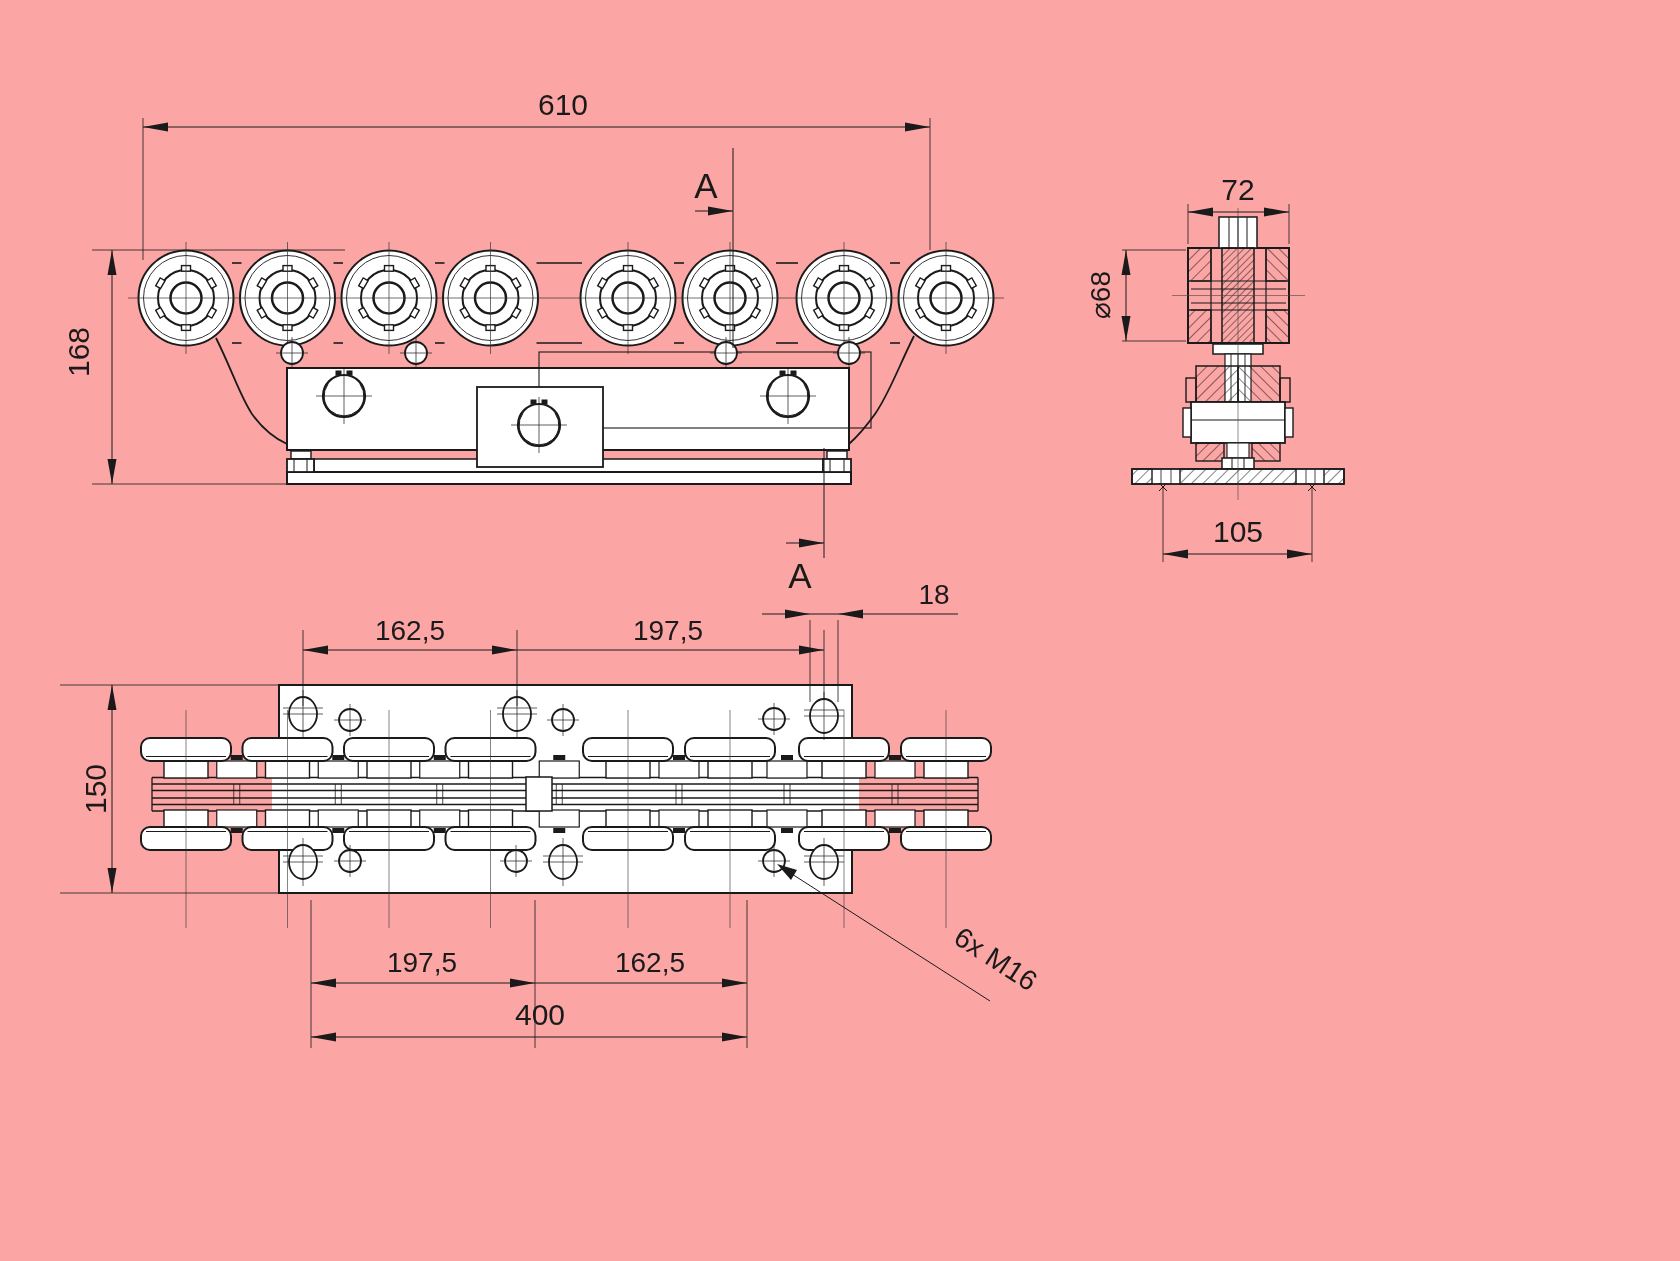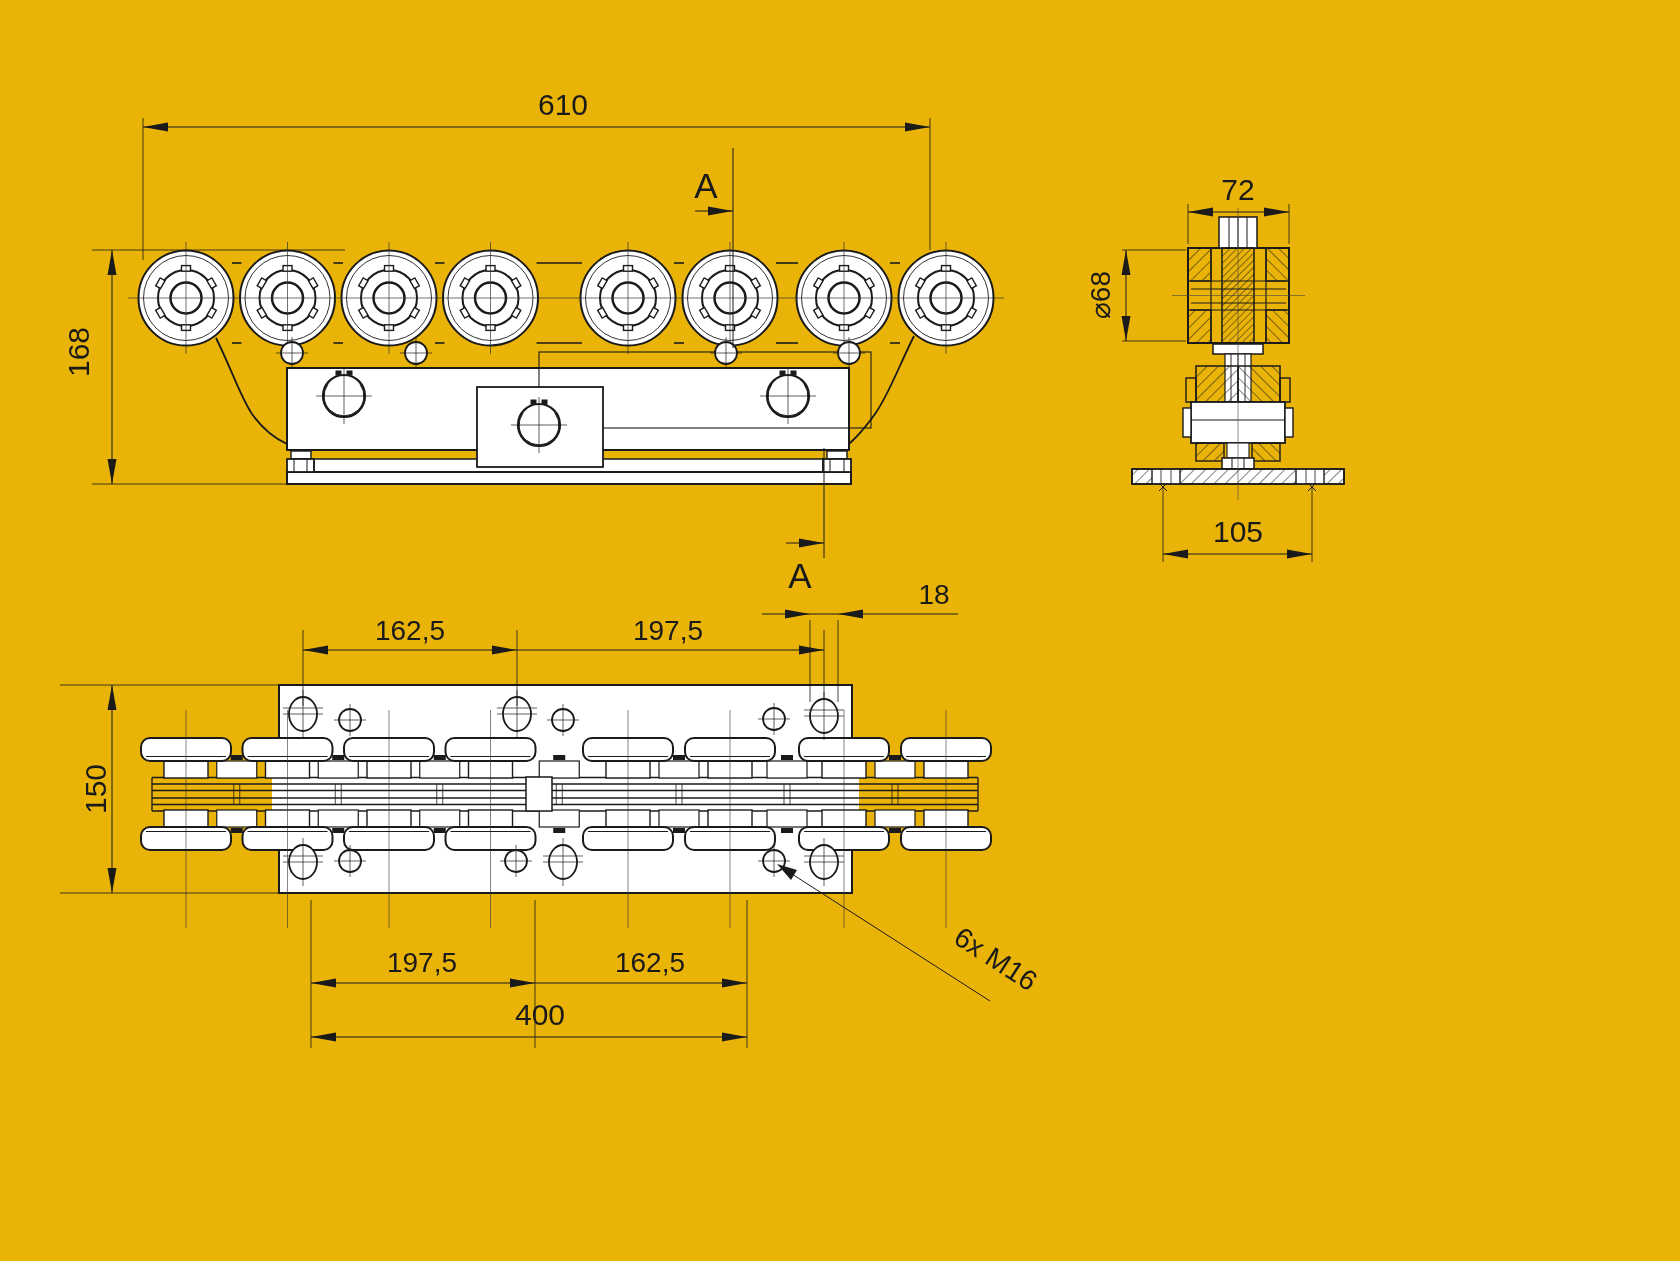--- a/index.html
+++ b/index.html
@@ -1,16 +1,16 @@
 <!DOCTYPE html>
 <html><head>
 <meta charset="utf-8">
 <style>
   html,body{margin:0;padding:0;background:#ffffff;}
-  .page{position:relative;width:1680px;height:1261px;background:#eab308;overflow:hidden;}
+  .page{position:relative;width:1680px;height:1261px;background:#fca5a5;overflow:hidden;}
   svg{position:absolute;left:0;top:0;}
   text{font-family:"Liberation Sans",sans-serif;fill:#1a1a1a;}
   .dim{font-size:30px;letter-spacing:0px;}
   .dimS{font-size:28px;}
   .sec{font-size:35px;}
 </style>
 </head>
 <body>
 
 <div class="page">

